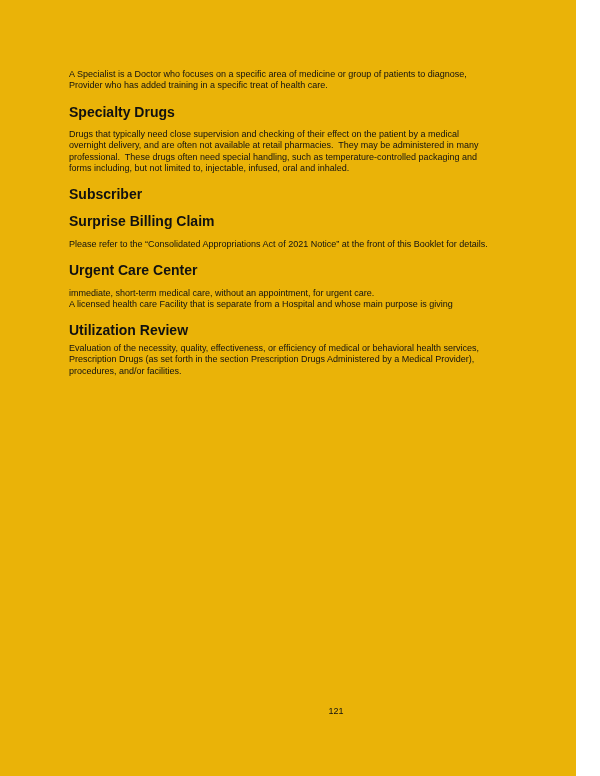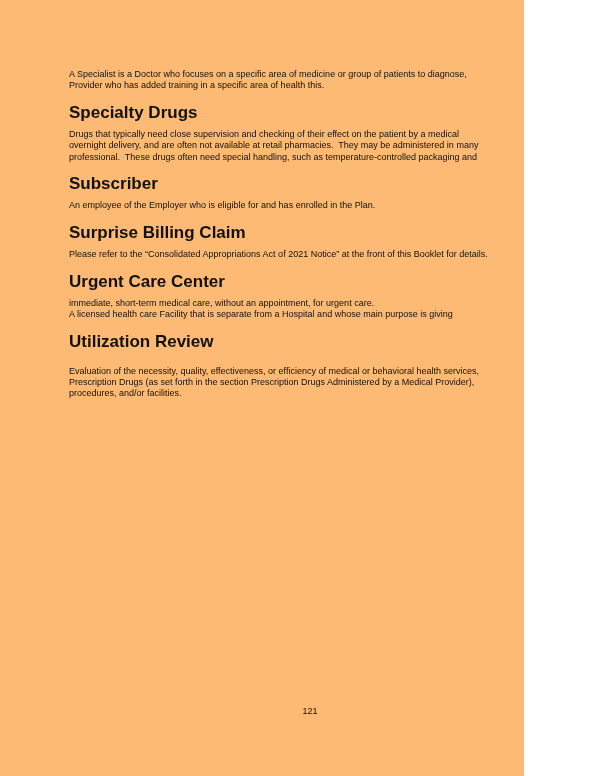--- a/index.html
+++ b/index.html
@@ -2,51 +2,51 @@
 <html><head>
 <meta charset="utf-8">
 <style>
   html, body {
     margin: 0;
     padding: 0;
     background: #ffffff;
   }
   .page {
     position: relative;
-    width: 524px;
+    width: 576px;
     height: 776px;
-    background: #fdba74;
+    background: #eab308;
     font-family: "Liberation Sans", sans-serif;
     color: #111111;
     overflow: hidden;
   }
   .content {
     position: absolute;
     left: 69px;
     top: 69px;
     width: 468px;
   }
   .para {
     margin: 0;
     font-size: 9px;
     line-height: 11.3px;
   }
   .line {
     display: block;
     white-space: pre;      
   }
   .heading {
-    font-size: 17px;
+    font-size: 14px;
     font-weight: bold;
     line-height: 13px;
     margin: 14px 0 10.5px 0;
     color: #111111;
   }
   .heading.tight {
-    margin-bottom: 18px;
+    margin-bottom: 6px;
   }
   .page-number {
     position: absolute;
     top: 706px;
     left: 0;
     width: 100%;
     text-align: center;
     font-size: 9px;
     line-height: 11.3px;
     color: #111111;
@@ -54,34 +54,32 @@
   }
 </style>
 </head>
 <body>
 
 <div class="page">
   <div class="content">
 
     <p class="para">
       <span class="line">A Specialist is a Doctor who focuses on a specific area of medicine or group of patients to diagnose,</span>
-      <span class="line">Provider who has added training in a specific area of health this.</span>
+      <span class="line">Provider who has added training in a specific treat of health care.</span>
     </p>
 
     <div class="heading">Specialty Drugs</div>
     <p class="para">
       <span class="line">Drugs that typically need close supervision and checking of their effect on the patient by a medical</span>
       <span class="line">overnight delivery, and are often not available at retail pharmacies.  They may be administered in many</span>
       <span class="line">professional.  These drugs often need special handling, such as temperature-controlled packaging and</span>
+      <span class="line">forms including, but not limited to, injectable, infused, oral and inhaled.</span>
     </p>
 
     <div class="heading">Subscriber</div>
-    <p class="para">
-      <span class="line">An employee of the Employer who is eligible for and has enrolled in the Plan.</span>
-    </p>
 
     <div class="heading">Surprise Billing Claim</div>
     <p class="para">
       <span class="line">Please refer to the “Consolidated Appropriations Act of 2021 Notice” at the front of this Booklet for details.</span>
     </p>
 
     <div class="heading">Urgent Care Center</div>
     <p class="para">
       <span class="line">immediate, short-term medical care, without an appointment, for urgent care.</span>
       <span class="line">A licensed health care Facility that is separate from a Hospital and whose main purpose is giving</span>

